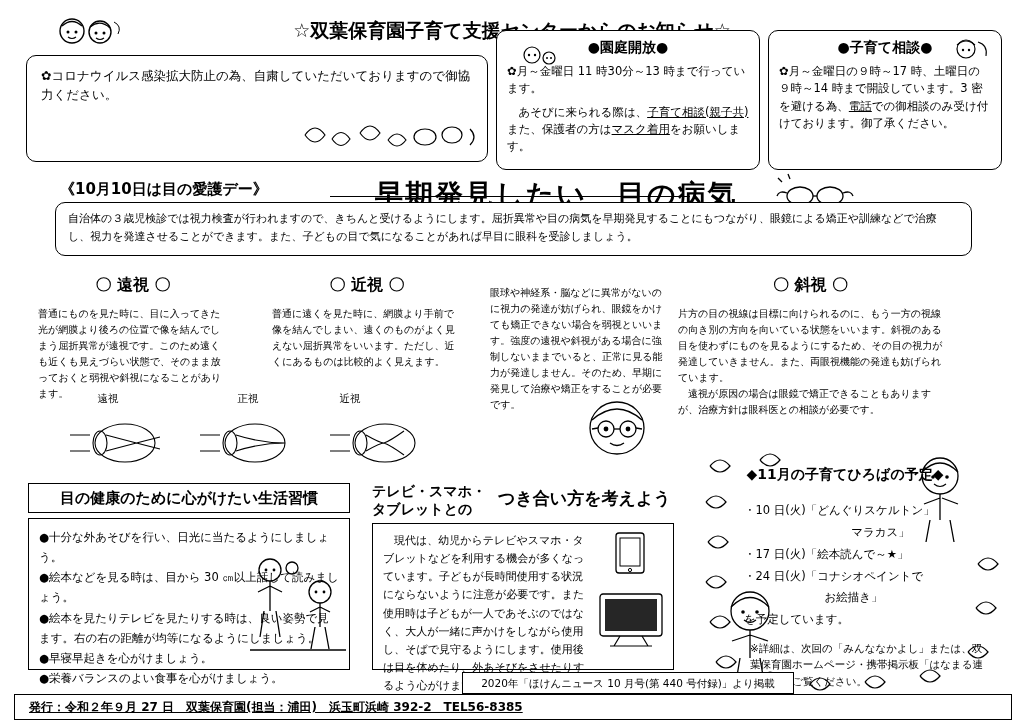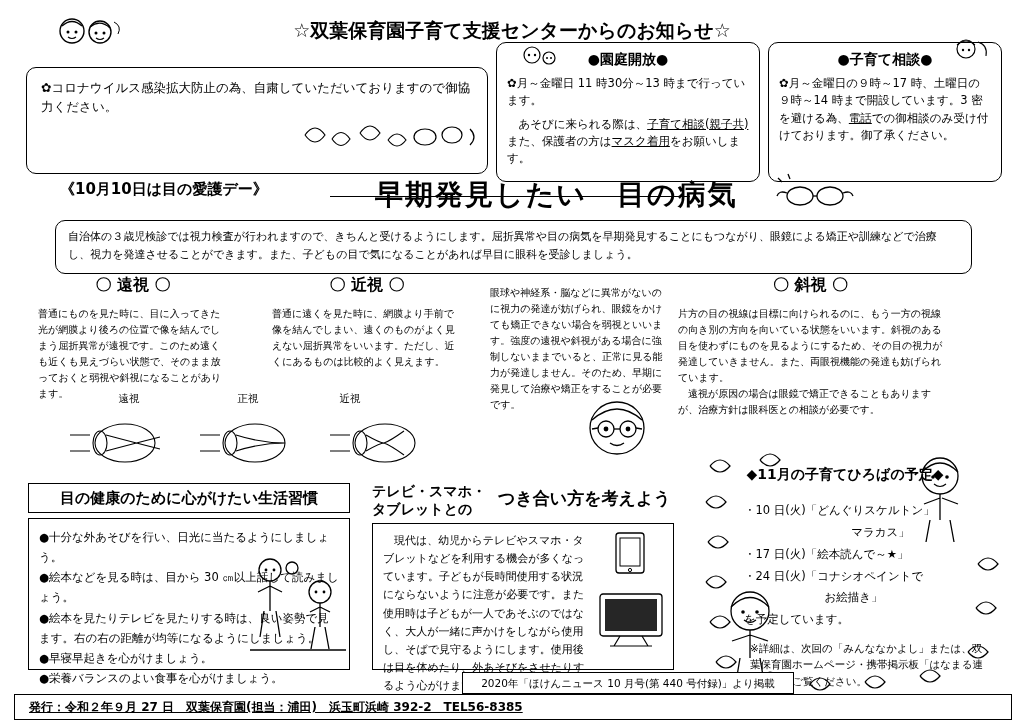--- a/index.html
+++ b/index.html
@@ -7,21 +7,21 @@
     width:1024px;height:723px;
     background:#ffffff;
     font-family:"DejaVu Sans", sans-serif;
     color:#000;
     position:relative;
     overflow:hidden;
     font-size:11px;
   }
   .page{position:absolute;left:0;top:0;width:1024px;height:723px;}
   .abs{position:absolute;}
-  .box{border:1.5px solid #000;border-radius:10px;background:#fff;margin-top:12px;}
+  .box{border:1.5px solid #000;border-radius:10px;background:#fff;}
   .box-sq{border:1.5px solid #000;background:#fff;}
 
   
   #top-banner{left:0;top:18px;width:1024px;text-align:center;}
   #top-banner .t{font-size:19px;font-weight:bold;}
 
   
   #box-nakayoshi{left:26px;top:55px;width:460px;height:105px;}
   #box-nakayoshi .hd{margin-top:10px;font-size:17px;font-weight:bold;text-align:center;}
   #box-nakayoshi .bd{margin:10px 14px 0 14px;font-size:12.5px;line-height:1.55;}
@@ -36,21 +36,21 @@
   #box-soudan .hd{margin-top:8px;font-size:14px;font-weight:bold;text-align:center;}
   #box-soudan .bd{margin:6px 10px 0 10px;font-size:11.5px;line-height:1.5;}
   .u{text-decoration:underline;}
 
   
   #eyeday{left:60px;top:180px;width:280px;font-size:15px;font-weight:bold;}
   #eyeday-rule{left:330px;top:196px;width:360px;height:0;border-top:1.5px solid #000;}
   #bigtitle{left:375px;top:176px;font-size:28px;font-weight:bold;letter-spacing:2px;}
 
   
-  #box-intro{left:55px;top:208px;width:915px;height:52px;}
+  #box-intro{left:55px;top:202px;width:915px;height:52px;}
   #box-intro .bd{margin:7px 12px;font-size:11px;line-height:1.6;}
 
   
   .coltitle{font-size:16px;font-weight:bold;text-align:center;}
   .coltext{font-size:10px;line-height:1.6;}
   #col1{left:38px;top:275px;width:190px;}
   #col2{left:272px;top:275px;width:190px;}
   #col3{left:490px;top:275px;width:175px;}
   #col4{left:678px;top:275px;width:265px;}
   .coltext{margin-top:10px;}
@@ -234,21 +234,21 @@
         <path d="M130 30 h20 M130 46 h20"></path>
         <path d="M166 30 q25 8 49 8 M166 46 q25 -8 49 -8"></path>
 
         <ellipse cx="315" cy="38" rx="30" ry="19"></ellipse>
         <ellipse cx="290" cy="38" rx="7" ry="12"></ellipse>
         <path d="M260 30 h20 M260 46 h20"></path>
         <path d="M296 30 q14 8 18 8 q6 2 20 12 M296 46 q14 -8 18 -8 q6 -2 20 -12"></path>
       </g>
     </svg>
   </div>
-  <div class="abs dlabel" style="left:109px;top:392px;width:40px;">遠視</div>
+  <div class="abs dlabel" style="left:88px;top:392px;width:40px;">遠視</div>
   <div class="abs dlabel" style="left:228px;top:392px;width:40px;">正視</div>
   <div class="abs dlabel" style="left:330px;top:392px;width:40px;">近視</div>
 
   <div class="abs box-sq" id="habits-title">
     <div class="t">目の健康のために心がけたい生活習慣</div>
   </div>
   <div class="abs box-sq" id="box-habits">
     <div class="bd">
       <div>●十分な外あそびを行い、日光に当たるようにしましょう。</div>
       <div>●絵本などを見る時は、目から 30 ㎝以上話して読みましょう。</div>

